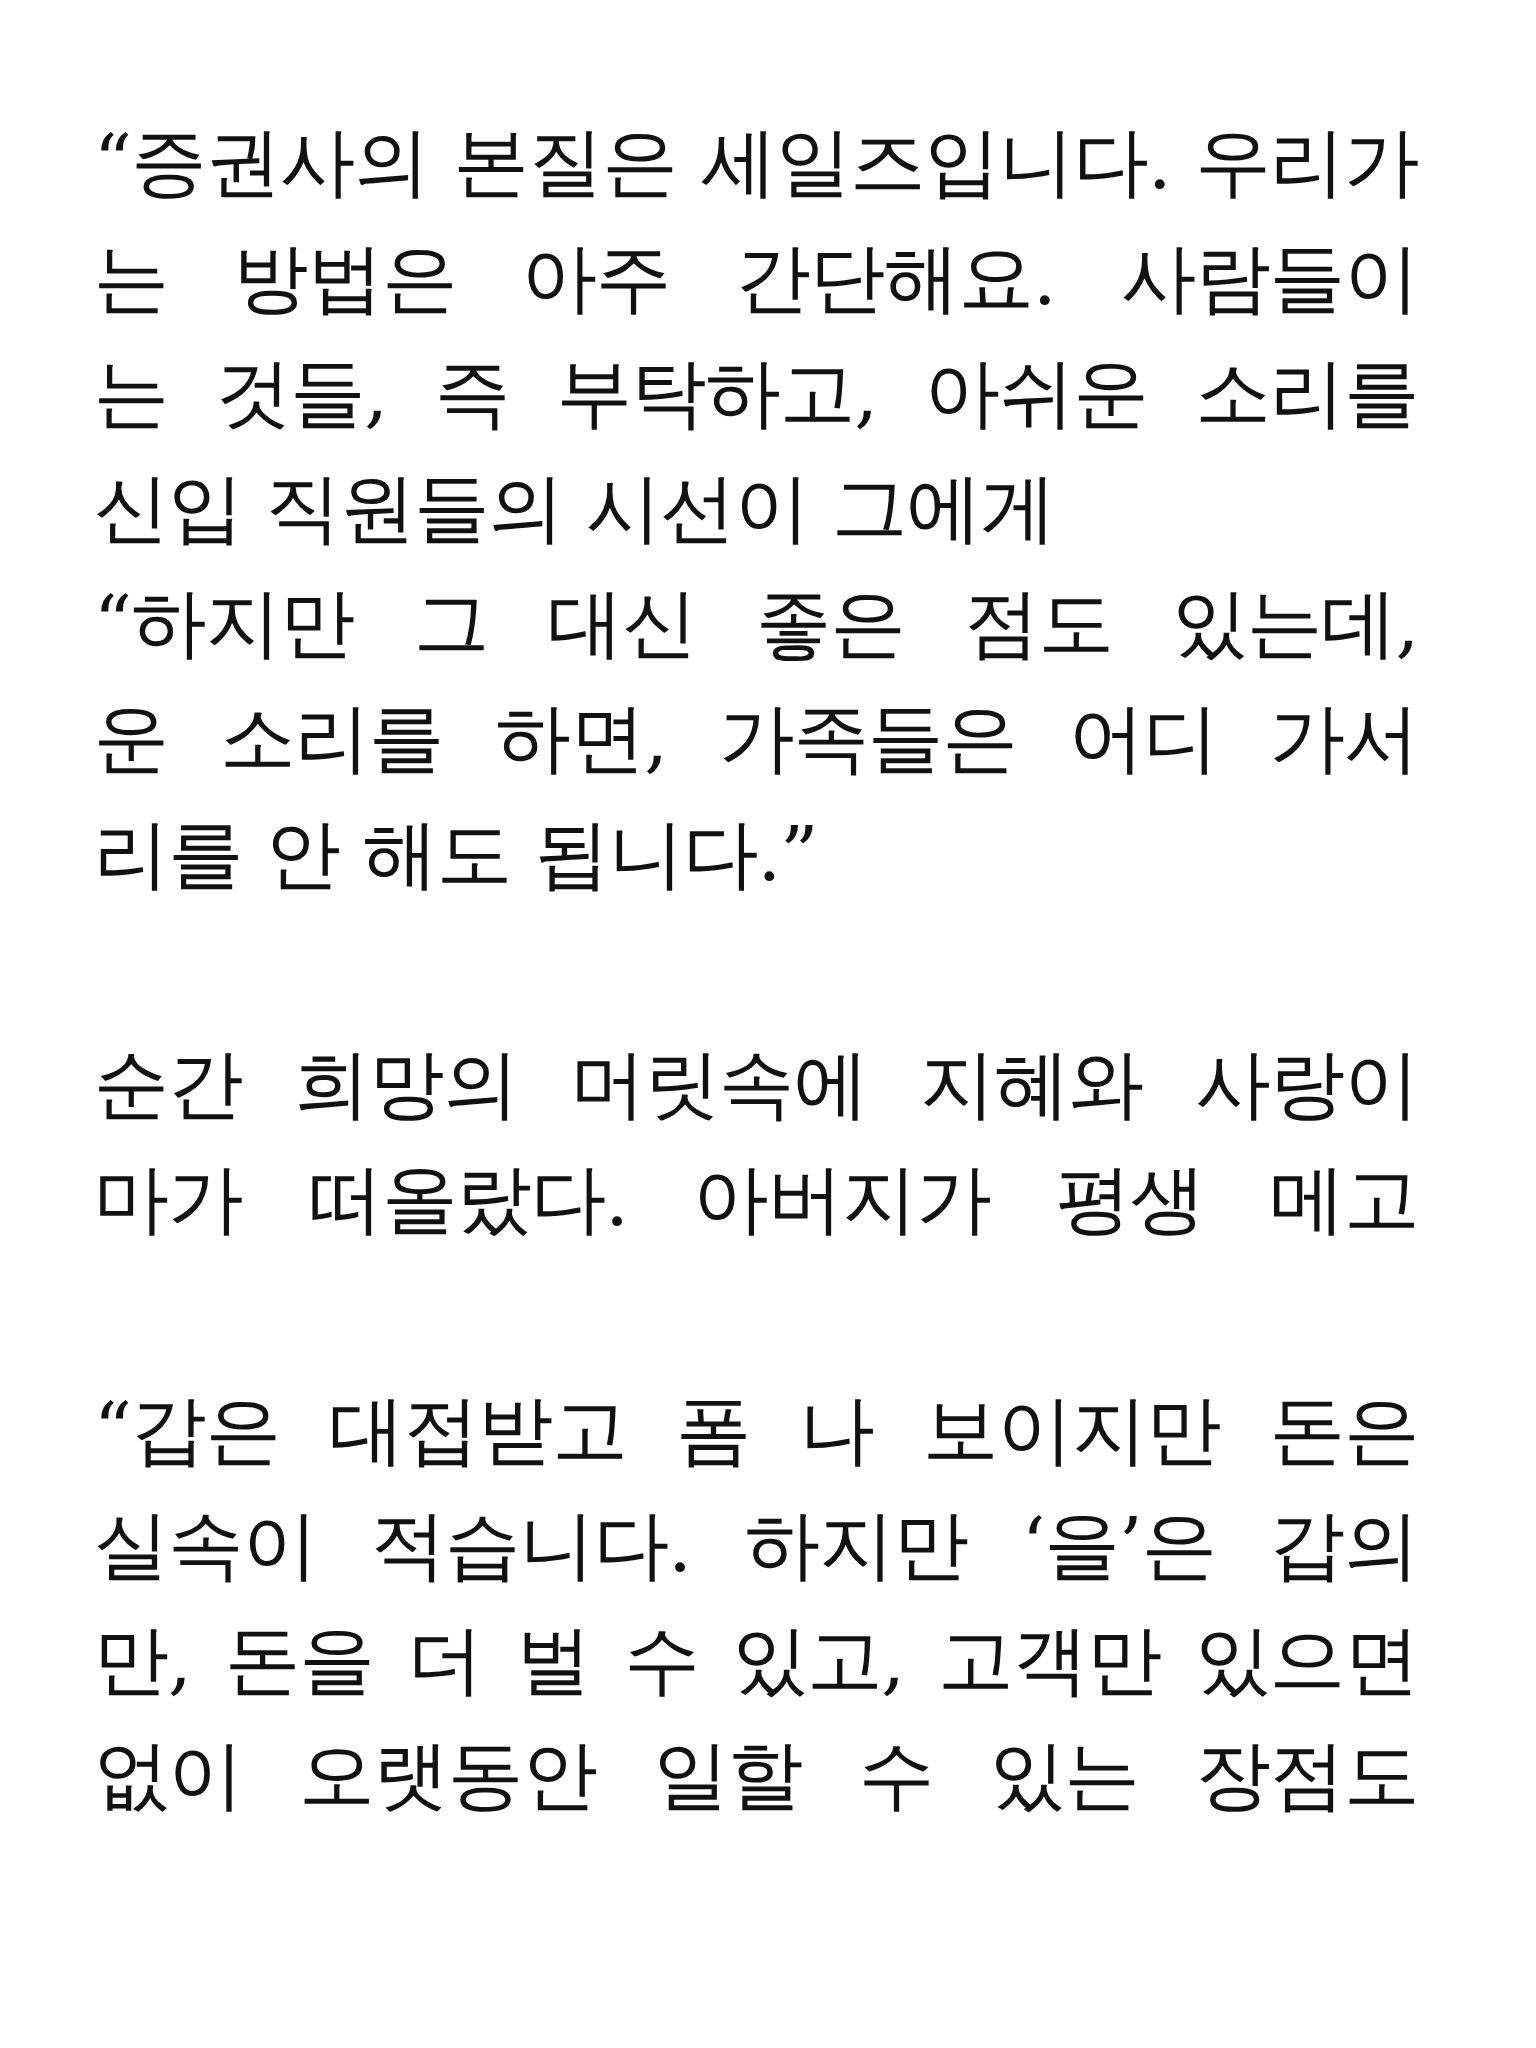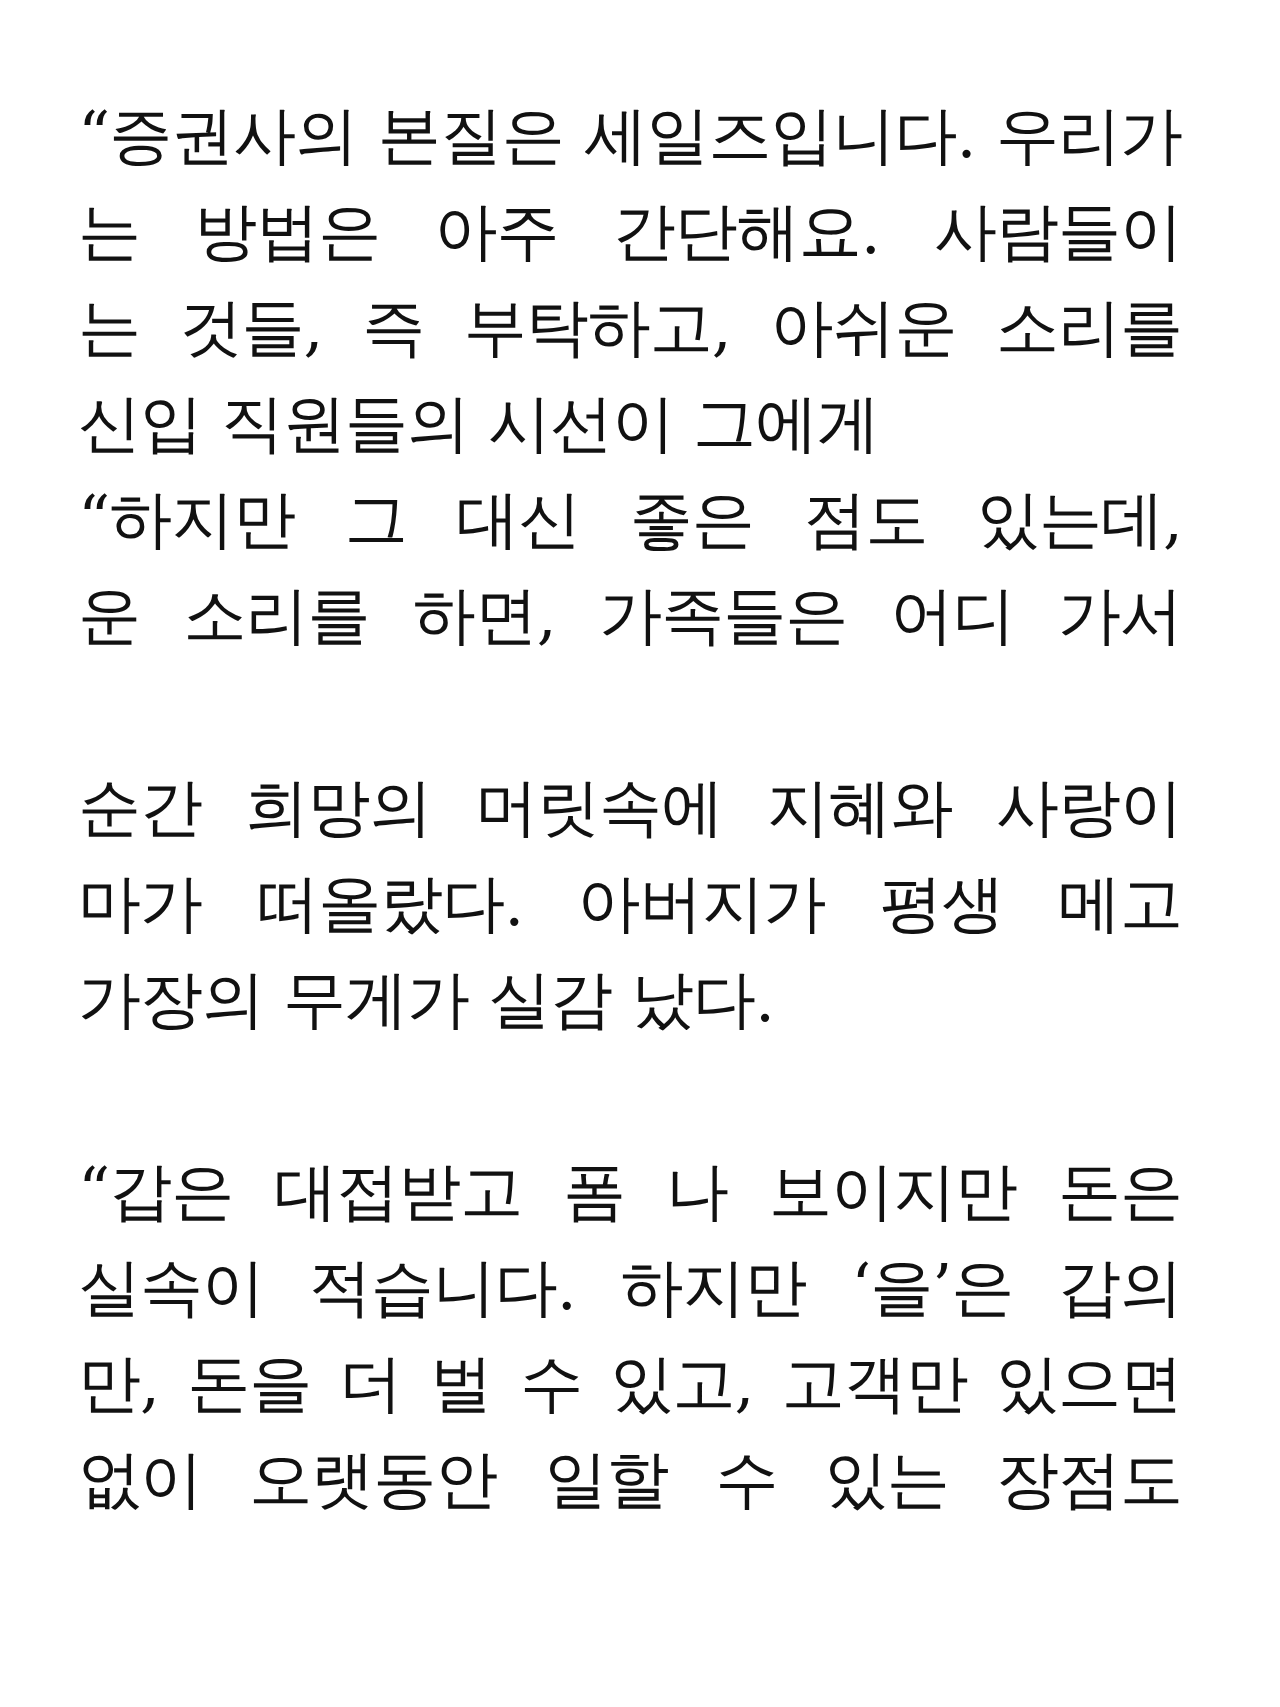--- a/index.html
+++ b/index.html
@@ -48,23 +48,23 @@
 <body style="background: rgb(255, 255, 255);">
 
 <div class="page">
   <div class="text-block" id="text-block" style="color: rgb(17, 17, 17);">
       <div class="line fill">“증권사의 본질은 세일즈입니다. 우리가 돈을 버</div>
       <div class="line fill">는 방법은 아주 간단해요. 사람들이 하지 않으려</div>
       <div class="line fill">는 것들, 즉 부탁하고, 아쉬운 소리를 하는 것이죠.”</div>
       <div class="line">신입 직원들의 시선이 그에게 집중되었다.</div>
       <div class="line fill">“하지만 그 대신 좋은 점도 있는데, 우리가 아쉬</div>
       <div class="line fill">운 소리를 하면, 가족들은 어디 가서 아쉬운 소</div>
+      <div class="line">리를 안 해도 됩니다.”</div>
       <div class="line blank"></div>
       <div class="line fill">순간 희망의 머릿속에 지혜와 사랑이 그리고 엄</div>
       <div class="line fill">마가 떠올랐다. 아버지가 평생 메고 짊어졌던</div>
-      <div class="line">가장의 무게가 실감 났다.</div>
       <div class="line blank"></div>
       <div class="line fill">“갑은 대접받고 폼 나 보이지만 돈은 적게 벌고,</div>
       <div class="line fill">실속이 적습니다. 하지만 ‘을’은 갑의 눈치를 보지</div>
       <div class="line fill">만, 돈을 더 벌 수 있고, 고객만 있으면 정년 걱정</div>
       <div class="line fill">없이 오랫동안 일할 수 있는 장점도 있습니다.”</div>
     </div>
 </div>
 
 </body></html>

